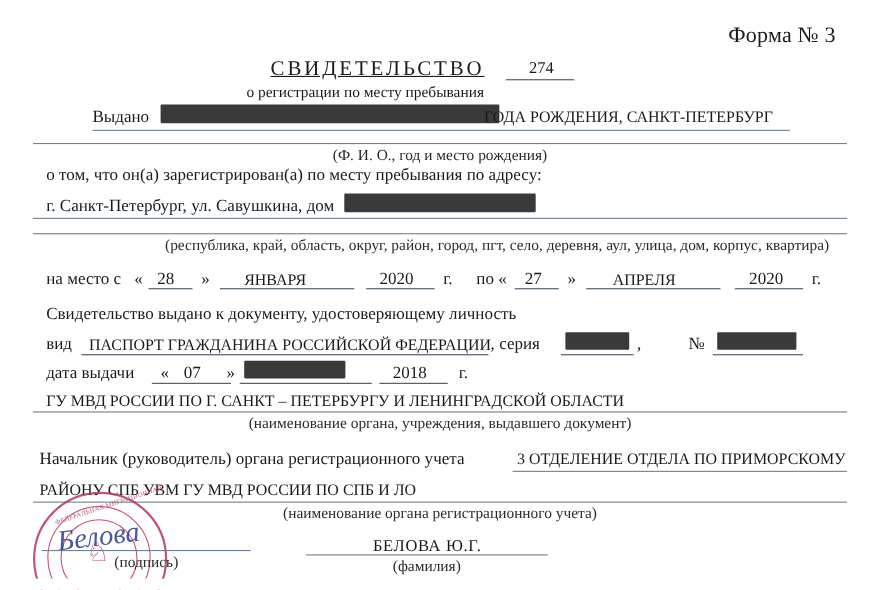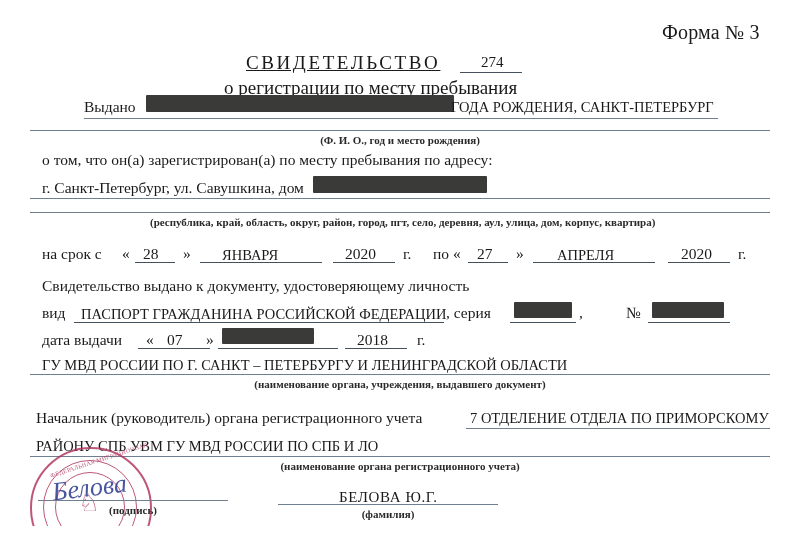--- a/index.html
+++ b/index.html
@@ -42,38 +42,37 @@
   }
   .title-main {
     font-size: 19px;
     letter-spacing: 2.6px;
     font-weight: 400;
   }
   .title-num {
     font-size: 15px;
   }
   .title-sub {
-    font-size: 19px;
+    font-size: 14px;
   }
   .body-text {
     font-size: 15.5px;
   }
   .body-text-sm {
     font-size: 14.5px;
   }
   .caps {
     font-size: 14.5px;
   }
   .hint {
     position: absolute;
-    font-size: 11px;
+    font-size: 14px;
     color: #2a2a2a;
     white-space: nowrap;
     text-align: center;
-    font-weight: bold;
   }
   .sign-name {
     font-size: 15px;
     letter-spacing: 0.6px;
   }
   .stamp {
     position: absolute;
     width: 118px;
     height: 118px;
     border: 2px solid #b0325c;
@@ -143,35 +142,35 @@
   <div class="t form-no" style="left:662px; top:22px;">Форма № 3</div>
 
   <div class="t title-main" style="left:246px; top:53px;text-decoration:underline;">СВИДЕТЕЛЬСТВО</div>
   <div class="t title-num" style="left:481px; top:55px;">274</div>
   <div class="shortrule" style="left:460px; top:72px; width:62px;"></div>
 
   <div class="t title-sub" style="left:224px; top:78px;">о регистрации по месту пребывания</div>
 
   <div class="t body-text" style="left:84px; top:99px;">Выдано</div>
   <div class="redact" style="left:146px; top:95px; width:308px; height:17px;"></div>
-  <div class="t caps" style="left:451px; top:100px;">ГОДА РОЖДЕНИЯ, САНКТ-ПЕТЕРБУРГ</div>
+  <div class="t caps" style="left:440px; top:100px;">ГОДА РОЖДЕНИЯ, САНКТ-ПЕТЕРБУРГ</div>
   <div class="rule" style="left:84px; top:118px; width:634px;"></div>
 
   <div class="hint" style="left:240px; top:134px; width:320px;">(Ф. И. О., год и место рождения)</div>
   <div class="rule" style="left:30px; top:130px; width:740px;"></div>
 
   <div class="t body-text" style="left:42px; top:180px;">г. Санкт-Петербург, ул. Савушкина, дом</div>
 
   <div class="t body-text" style="left:42px; top:152px;">о том, что он(а) зарегистрирован(а) по месту пребывания по адресу:</div>
   <div class="redact" style="left:313px; top:176px; width:174px; height:17px;"></div>
   <div class="rule" style="left:30px; top:198px; width:740px;"></div>
   <div class="rule" style="left:30px; top:212px; width:740px;"></div>
   <div class="hint" style="left:150px; top:216px; width:500px;">(республика, край, область, округ, район, город, пгт, село, деревня, аул, улица, дом, корпус, квартира)</div>
 
-  <div class="t body-text" style="left:42px; top:246px;">на срок с</div>
+  <div class="t body-text" style="left:42px; top:246px;">на место с</div>
   <div class="t body-text" style="left:122px; top:246px;">«</div>
   <div class="t body-text" style="left:143px; top:246px;">28</div>
   <div class="shortrule" style="left:135px; top:262px; width:40px;"></div>
   <div class="t body-text" style="left:183px; top:246px;">»</div>
   <div class="t caps" style="left:222px; top:248px;">ЯНВАРЯ</div>
   <div class="shortrule" style="left:200px; top:262px; width:122px;"></div>
   <div class="t body-text" style="left:345px; top:246px;">2020</div>
   <div class="shortrule" style="left:333px; top:262px; width:62px;"></div>
   <div class="t body-text" style="left:403px; top:246px;">г.</div>
   <div class="t body-text" style="left:433px; top:246px;">по «</div>
@@ -206,21 +205,21 @@
   <div class="shortrule" style="left:218px; top:348px; width:120px;"></div>
   <div class="t body-text" style="left:357px; top:332px;">2018</div>
   <div class="shortrule" style="left:345px; top:348px; width:62px;"></div>
   <div class="t body-text" style="left:417px; top:332px;">г.</div>
 
   <div class="t caps" style="left:42px; top:358px;">ГУ  МВД  РОССИИ  ПО  Г. САНКТ – ПЕТЕРБУРГУ  И  ЛЕНИНГРАДСКОЙ ОБЛАСТИ</div>
   <div class="rule" style="left:30px; top:374px; width:740px;"></div>
   <div class="hint" style="left:212px; top:378px; width:376px;">(наименование органа, учреждения, выдавшего документ)</div>
 
   <div class="t body-text" style="left:36px; top:410px;">Начальник (руководитель) органа регистрационного учета</div>
-  <div class="t body-text-sm" style="left:470px; top:411px;">7 ОТДЕЛЕНИЕ ОТДЕЛА  ПО ПРИМОРСКОМУ</div>
+  <div class="t body-text-sm" style="left:470px; top:411px;">3 ОТДЕЛЕНИЕ ОТДЕЛА  ПО ПРИМОРСКОМУ</div>
   <div class="rule" style="left:466px; top:428px; width:304px;"></div>
   <div class="t body-text-sm" style="left:36px; top:439px;">РАЙОНУ СПБ УВМ  ГУ  МВД РОССИИ  ПО СПБ  И  ЛО</div>
   <div class="rule" style="left:30px; top:456px; width:740px;"></div>
   <div class="hint" style="left:252px; top:460px; width:296px;">(наименование органа регистрационного учета)</div>
 
   <div class="stamp" style="left:30px; top:447px;">
     <div class="stamp-inner"></div>
     <div class="stamp-inner2"></div>
     <div class="stamp-eagle">♘</div>
     <div class="stamp-text" style="left:16px; top:8px; transform: rotate(-18deg);">ФЕДЕРАЛЬНАЯ МИГРАЦИОННАЯ</div>

